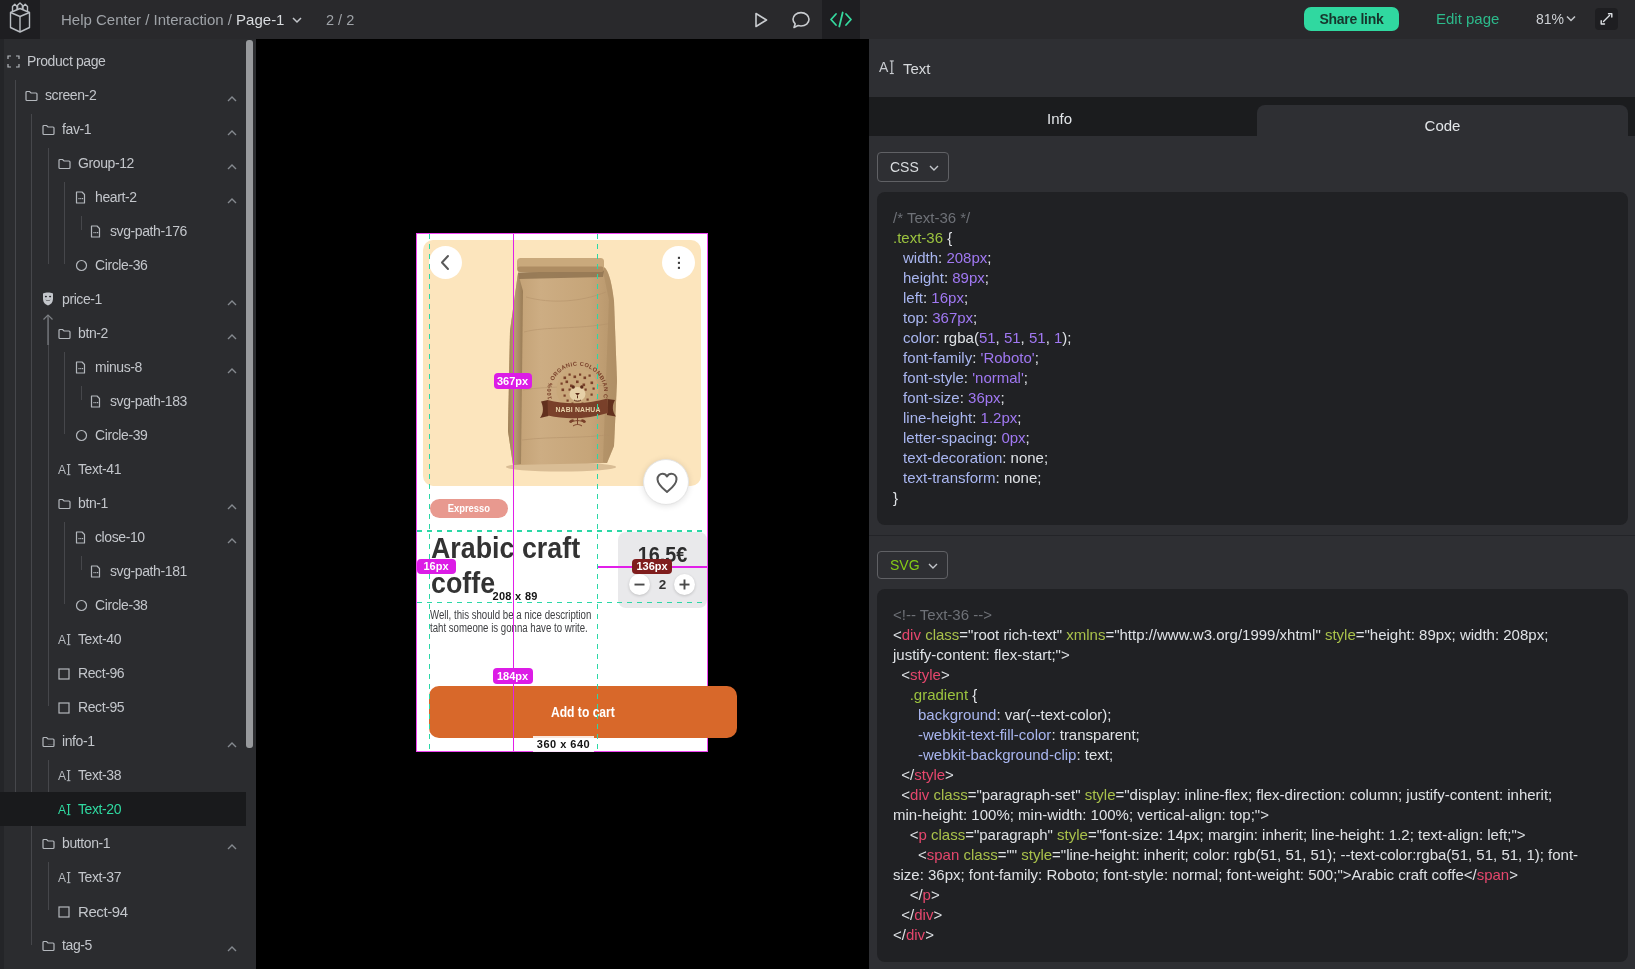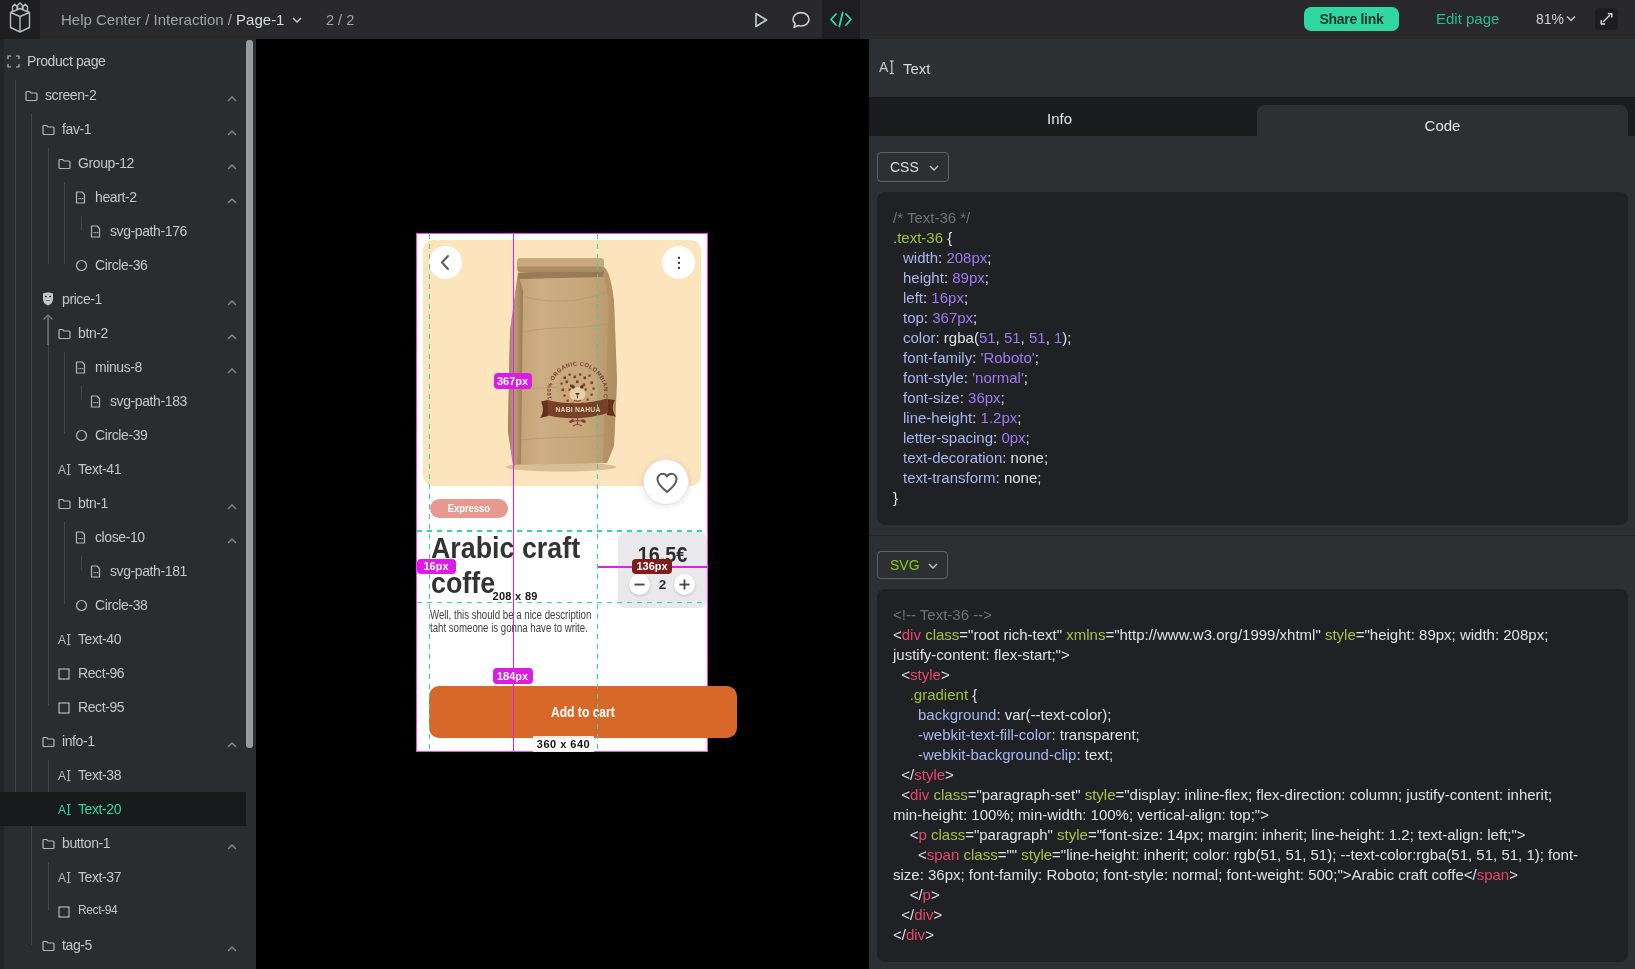--- a/index.html
+++ b/index.html
@@ -320,21 +320,21 @@
           <rect x="8.8" y="1" width="3.6" height="1" fill="#b4b8bd"></rect>
           <rect x="8.8" y="11.2" width="3.6" height="1" fill="#b4b8bd"></rect>
           <rect x="10" y="1.5" width="1.2" height="10" fill="#b4b8bd"></rect>
         </svg></div>
 <div class="abs" style="left:78px;top:8.5px;font-size:14px;letter-spacing:-0.4px;color:#c3c6cb;">Text-37</div>
 </div>
 <div class="abs" style="left:0;top:855px;width:246px;height:34px;">
 <div class="abs" style="left:58px;top:10px;"><svg width="12" height="12" viewBox="0 0 12 12">
           <rect x="1" y="1" width="10" height="10" stroke="#b4b8bd" stroke-width="1.2" fill="none"></rect>
         </svg></div>
-<div class="abs" style="left:78px;top:8.5px;font-size:12px;letter-spacing:-0.4px;color:#c3c6cb;">Rect-94</div>
+<div class="abs" style="left:78px;top:8.5px;font-size:15px;letter-spacing:-0.4px;color:#c3c6cb;">Rect-94</div>
 </div>
 <div class="abs" style="left:0;top:889px;width:246px;height:34px;">
 <div class="abs" style="left:42px;top:10px;"><svg width="13" height="12" viewBox="0 0 13 12">
           <path d="M1 2.5 C1 1.9 1.4 1.5 2 1.5 L4.6 1.5 L6 3 L11 3 C11.6 3 12 3.4 12 4 L12 9.5 C12 10.1 11.6 10.5 11 10.5 L2 10.5 C1.4 10.5 1 10.1 1 9.5 Z" stroke="#b4b8bd" stroke-width="1.2" fill="none"></path>
         </svg></div>
 <div class="abs" style="left:62px;top:8.5px;font-size:14px;letter-spacing:-0.4px;color:#c3c6cb;">tag-5</div>
 <div class="abs" style="left:225px;top:12px;"><svg width="14" height="10" viewBox="0 0 14 10">
           <path d="M3 7 L7 3 L11 7" stroke="#85898f" stroke-width="1.4" fill="none"></path>
         </svg></div>
 </div>

